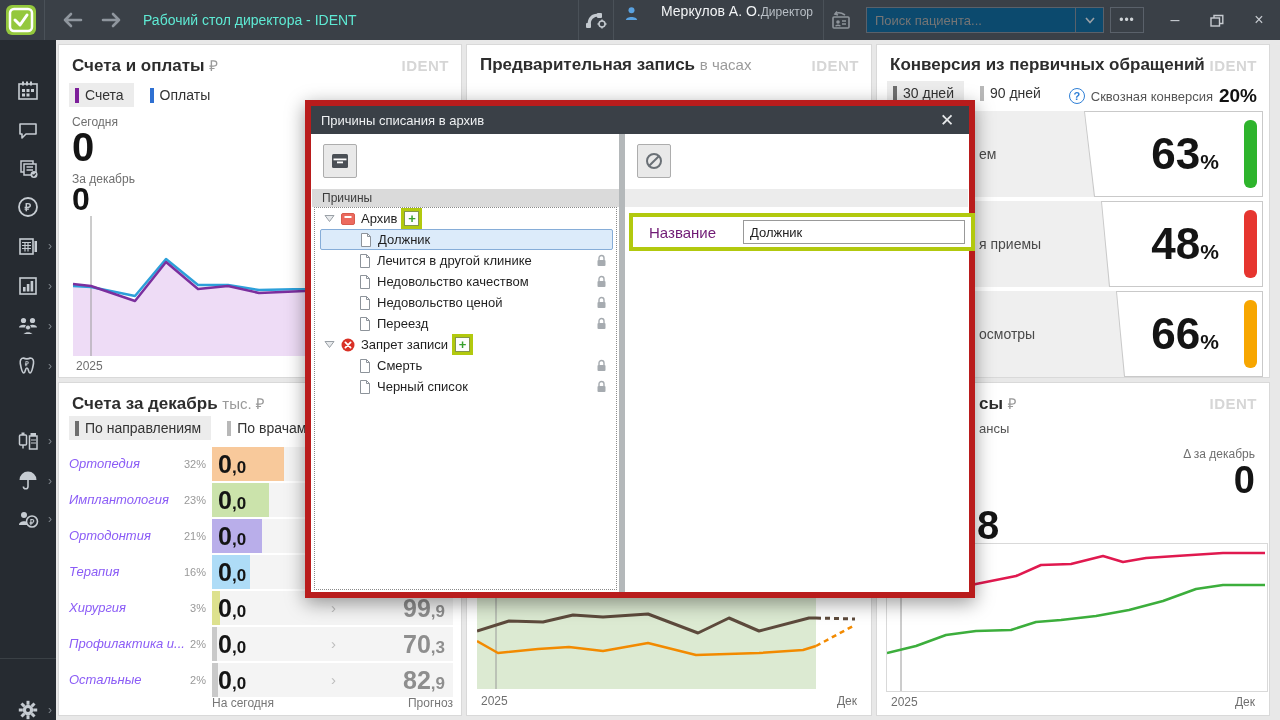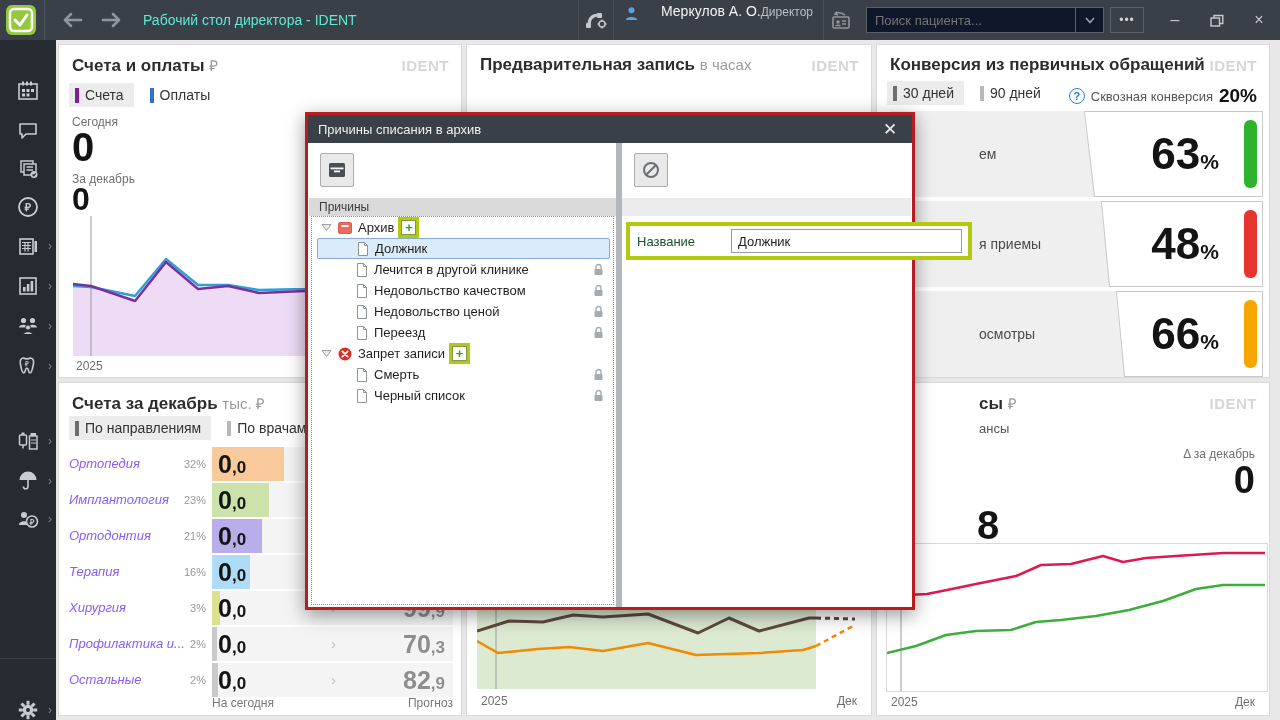--- a/index.html
+++ b/index.html
@@ -10,21 +10,21 @@
   .logo { width:30px; height:30px; margin-left:6px; }
   .tb-sep { width:1px; height:40px; background:#4a5158; margin:0 0; }
   .nav-arrow { width:26px; height:18px; margin-left:14px; cursor:pointer; }
   .tb-title { color:#5eead4; font-size:14px; margin-left:18px; white-space:nowrap; }
   .tb-right { margin-left:auto; display:flex; align-items:center; height:40px; }
   .tb-icon-btn { width:34px; height:40px; display:flex; align-items:center; justify-content:center; cursor:pointer; }
   .user-block { display:flex; align-items:flex-start; padding:0 10px; height:40px; cursor:pointer; }
   .user-names { display:flex; flex-direction:row; align-items:center; margin-left:22px; margin-top:3px; }
   .user-name { color:#f2f4f6; font-size:14px; line-height:17px; white-space:nowrap; }
   .user-role { color:#b9bfc6; font-size:12px; line-height:14px; }
-  .search-wrap { display:flex; align-items:center; height:26px; background:#0f172a; border:1px solid #5a616a; width:238px; margin-left:8px; }
+  .search-wrap { display:flex; align-items:center; height:26px; background:#0c4a6e; border:1px solid #5a616a; width:238px; margin-left:8px; }
   .search-input { flex:1; background:transparent; border:none; outline:none; color:#9aa1a8; font-size:13px; padding:0 8px; font-family:"Liberation Sans",sans-serif; }
   .search-chev { width:28px; height:100%; border-left:1px solid #5a616a; display:flex; align-items:center; justify-content:center; cursor:pointer; }
   .more-btn { width:34px; height:26px; border:1px solid #5a616a; margin-left:6px; color:#cfd3d7; font-size:12px; letter-spacing:1px; display:flex; align-items:center; justify-content:center; cursor:pointer; }
   .win-btns { display:flex; align-items:center; margin-left:10px; }
   .win-btn { width:42px; height:40px; color:#c6cad0; font-size:16px; display:flex; align-items:center; justify-content:center; cursor:pointer; }
 
   
   .sidebar { position:absolute; left:0; top:40px; width:56px; height:680px; background:#262b31; z-index:55; }
   .sb-item { position:absolute; left:0; width:56px; height:38px; display:flex; align-items:center; justify-content:center; cursor:pointer; }
   .sb-chev { position:absolute; right:4px; top:50%; transform:translateY(-50%); color:#7e858c; font-size:12px; }
@@ -73,37 +73,37 @@
   .f-box .fl { position:absolute; inset:1px; background:#fff; }
   .f-num { position:absolute; right:44px; top:50%; transform:translateY(-50%); font-size:44px; font-weight:600; color:#141414; }
   .f-num .pct { font-size:21px; font-weight:600; }
   .f-pill { position:absolute; right:6px; top:9px; bottom:9px; width:13px; border-radius:6px; }
   .thru { position:absolute; right:12px; top:40px; display:flex; align-items:center; gap:6px; }
   .q-icon { width:16px; height:16px; border:1.5px solid #2f7fd6; border-radius:50%; color:#2f7fd6; font-size:11px; font-weight:700; display:flex; align-items:center; justify-content:center; }
   .thru-label { font-size:13px; color:#555; }
   .thru-val { font-size:19px; font-weight:700; color:#111; }
 
   
-  .modal { position:absolute; left:305px; top:112px; width:610px; height:498px; background:#fff; border:3px solid #b91c1c; box-shadow:0 5px 18px rgba(0,0,0,.4); z-index:80; }
+  .modal { position:absolute; left:305px; top:100px; width:670px; height:498px; background:#fff; border:6px solid #b91c1c; box-shadow:0 5px 18px rgba(0,0,0,.4); z-index:80; }
   .m-title { position:absolute; left:0; top:0; right:0; height:28px; background:#3a4047; color:#eef0f2; font-size:13px; display:flex; align-items:center; padding-left:10px; }
   .m-close { position:absolute; right:8px; top:0; width:28px; height:28px; display:flex; align-items:center; justify-content:center; color:#e8eaec; font-size:17px; cursor:pointer; }
   .m-divider { position:absolute; left:308px; top:28px; bottom:0; width:6px; background:#b4b8ba; }
   .m-toolbtn { position:absolute; width:34px; height:34px; background:#e9e9e9; border:1px solid #adadad; border-radius:2px; display:flex; align-items:center; justify-content:center; cursor:pointer; }
   .m-strip-l { position:absolute; left:1px; top:83px; width:307px; height:18px; background:#dadada; font-size:12px; color:#3c3c3c; display:flex; align-items:center; padding-left:10px; }
   .m-strip-r { position:absolute; left:314px; top:83px; right:1px; height:18px; background:#ececec; }
   .tree { position:absolute; left:3px; top:101px; width:303px; bottom:2px; border:1px dotted #8a8a8a; overflow:hidden; }
   .t-row { position:relative; height:21px; display:flex; align-items:center; font-size:13px; color:#1f1f1f; cursor:pointer; }
   .t-row.group { padding-left:9px; }
   .t-row.child { padding-left:44px; }
   .t-row .lbl { margin-left:6px; white-space:nowrap; }
   .t-row.selected { background:#dcebfa; border:1px solid #86add8; border-radius:2px; margin:0 3px 0 5px; padding-left:39px; }
   .t-lock { position:absolute; right:9px; top:4px; }
   .t-plus { position:relative; width:15px; height:15px; margin-left:7px; background:#fdfdfd; border:1px solid #84964a; box-shadow:0 0 0 3px #b2c90e; display:flex; align-items:center; justify-content:center; color:#36a02b; font-size:13px; font-weight:700; line-height:1; }
   .hl-row { position:absolute; left:318px; top:107px; width:346px; height:38px; border:4px solid #b2c90e; background:#fff; display:flex; align-items:center; }
-  .hl-label { font-size:13px; color:#14532d; margin-left:7px; width:94px; }
+  .hl-label { font-size:15px; color:#701a75; margin-left:16px; width:94px; }
   .hl-input { flex:1; height:24px; border:1px solid #999; margin-right:6px; font-size:13px; padding:0 6px; color:#222; font-family:"Liberation Sans",sans-serif; outline:none; }
 
   svg.chart { position:absolute; }
   .chart-frame { outline:1px solid #d9d9d9; background:#fff; }
 </style>
 </head>
 <body>
 
 <div class="titlebar">
   <svg class="logo" viewBox="0 0 30 30">

